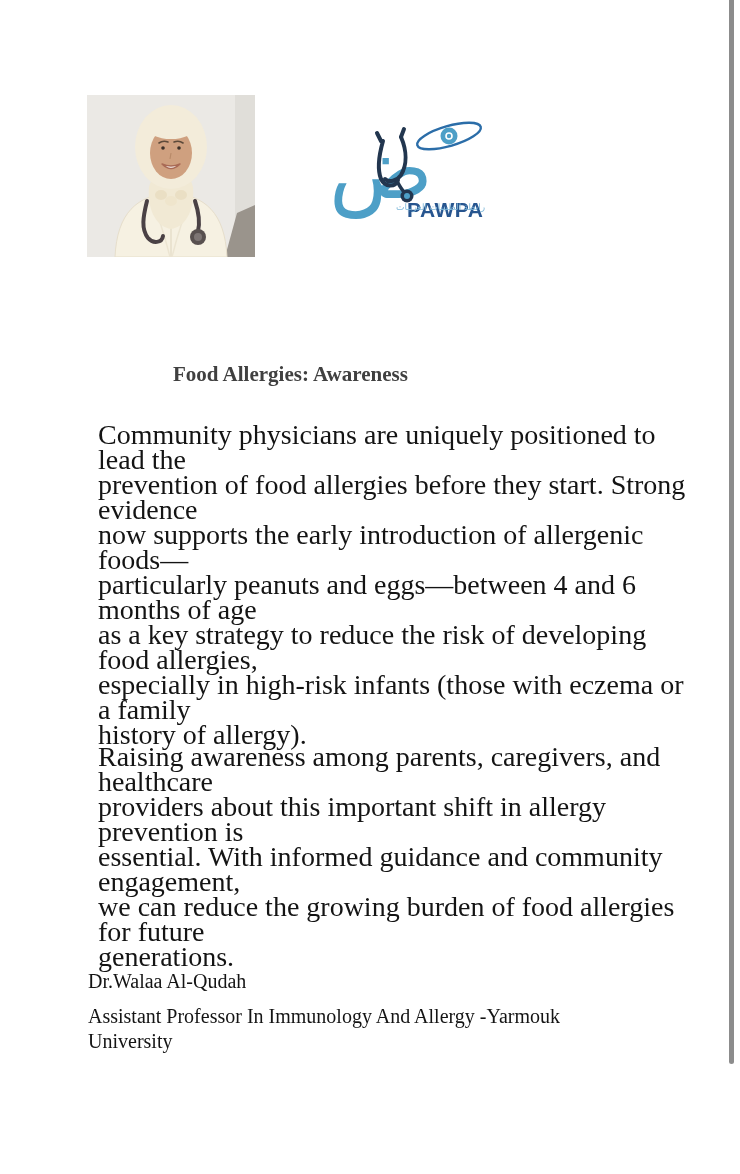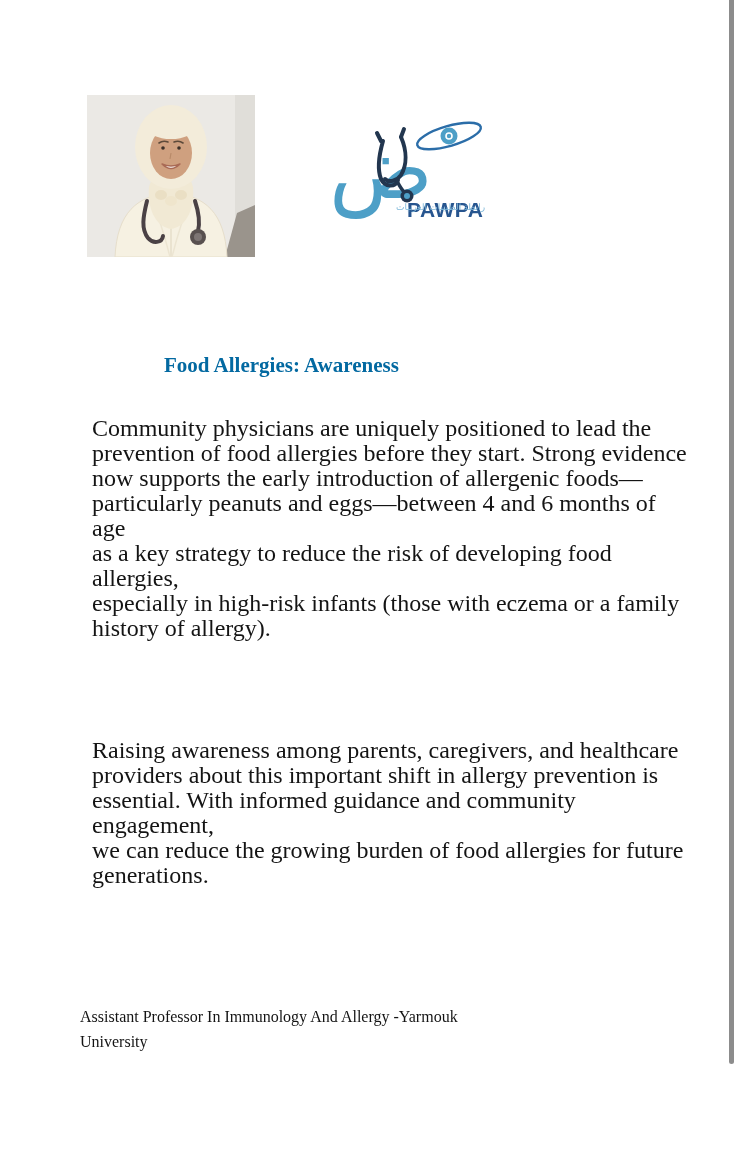--- a/index.html
+++ b/index.html
@@ -77,52 +77,52 @@
     direction: rtl;
     text-align: left;
     white-space: nowrap;
   }
 
   
   .title {
     position: absolute;
     left: 160px;
     top: 349px;
-    margin: 4px;
+    margin: 13px;
     font-size: 21px;
     font-weight: bold;
     line-height: 24px;
-    color: #0369a1;
+    color: #404040;
   }
   .para {
     position: absolute;
     left: 88px;
     width: 600px;
-    margin: 4px;
-    font-size: 24px;
+    margin: 10px;
+    font-size: 28px;
     line-height: 25px;
     white-space: pre-line;
   }
   .p1 { top: 412px; }
   .p2 { top: 629px; }
   .p3 { top: 734px; }
 
   .author-name {
     position: absolute;
     left: 88px;
     top: 969px;
     font-size: 20px;
     line-height: 25px;
   }
   .author-affiliation {
     position: absolute;
-    left: 80px;
+    left: 88px;
     top: 1004px;
     width: 600px;
-    font-size: 16px;
+    font-size: 20px;
     line-height: 25px;
     white-space: pre-line;
   }
 
   
   .scrollbar-thumb {
     position: absolute;
     left: 729px;
     top: 0;
     width: 5px;
@@ -201,18 +201,19 @@
 particularly peanuts and eggs—between 4 and 6 months of age
 as a key strategy to reduce the risk of developing food allergies,
 especially in high-risk infants (those with eczema or a family
 history of allergy).</p>
   <p class="para p3">Raising awareness among parents, caregivers, and healthcare
 providers about this important shift in allergy prevention is
 essential. With informed guidance and community engagement,
 we can reduce the growing burden of food allergies for future
 generations.</p>
 
+  <div class="author-name">Dr.Walaa Al-Qudah</div>
   <div class="author-affiliation">Assistant Professor  In Immunology And Allergy -Yarmouk
 University</div>
 
   <div class="scrollbar-thumb"></div>
 
 </div>
 
 </body></html>

